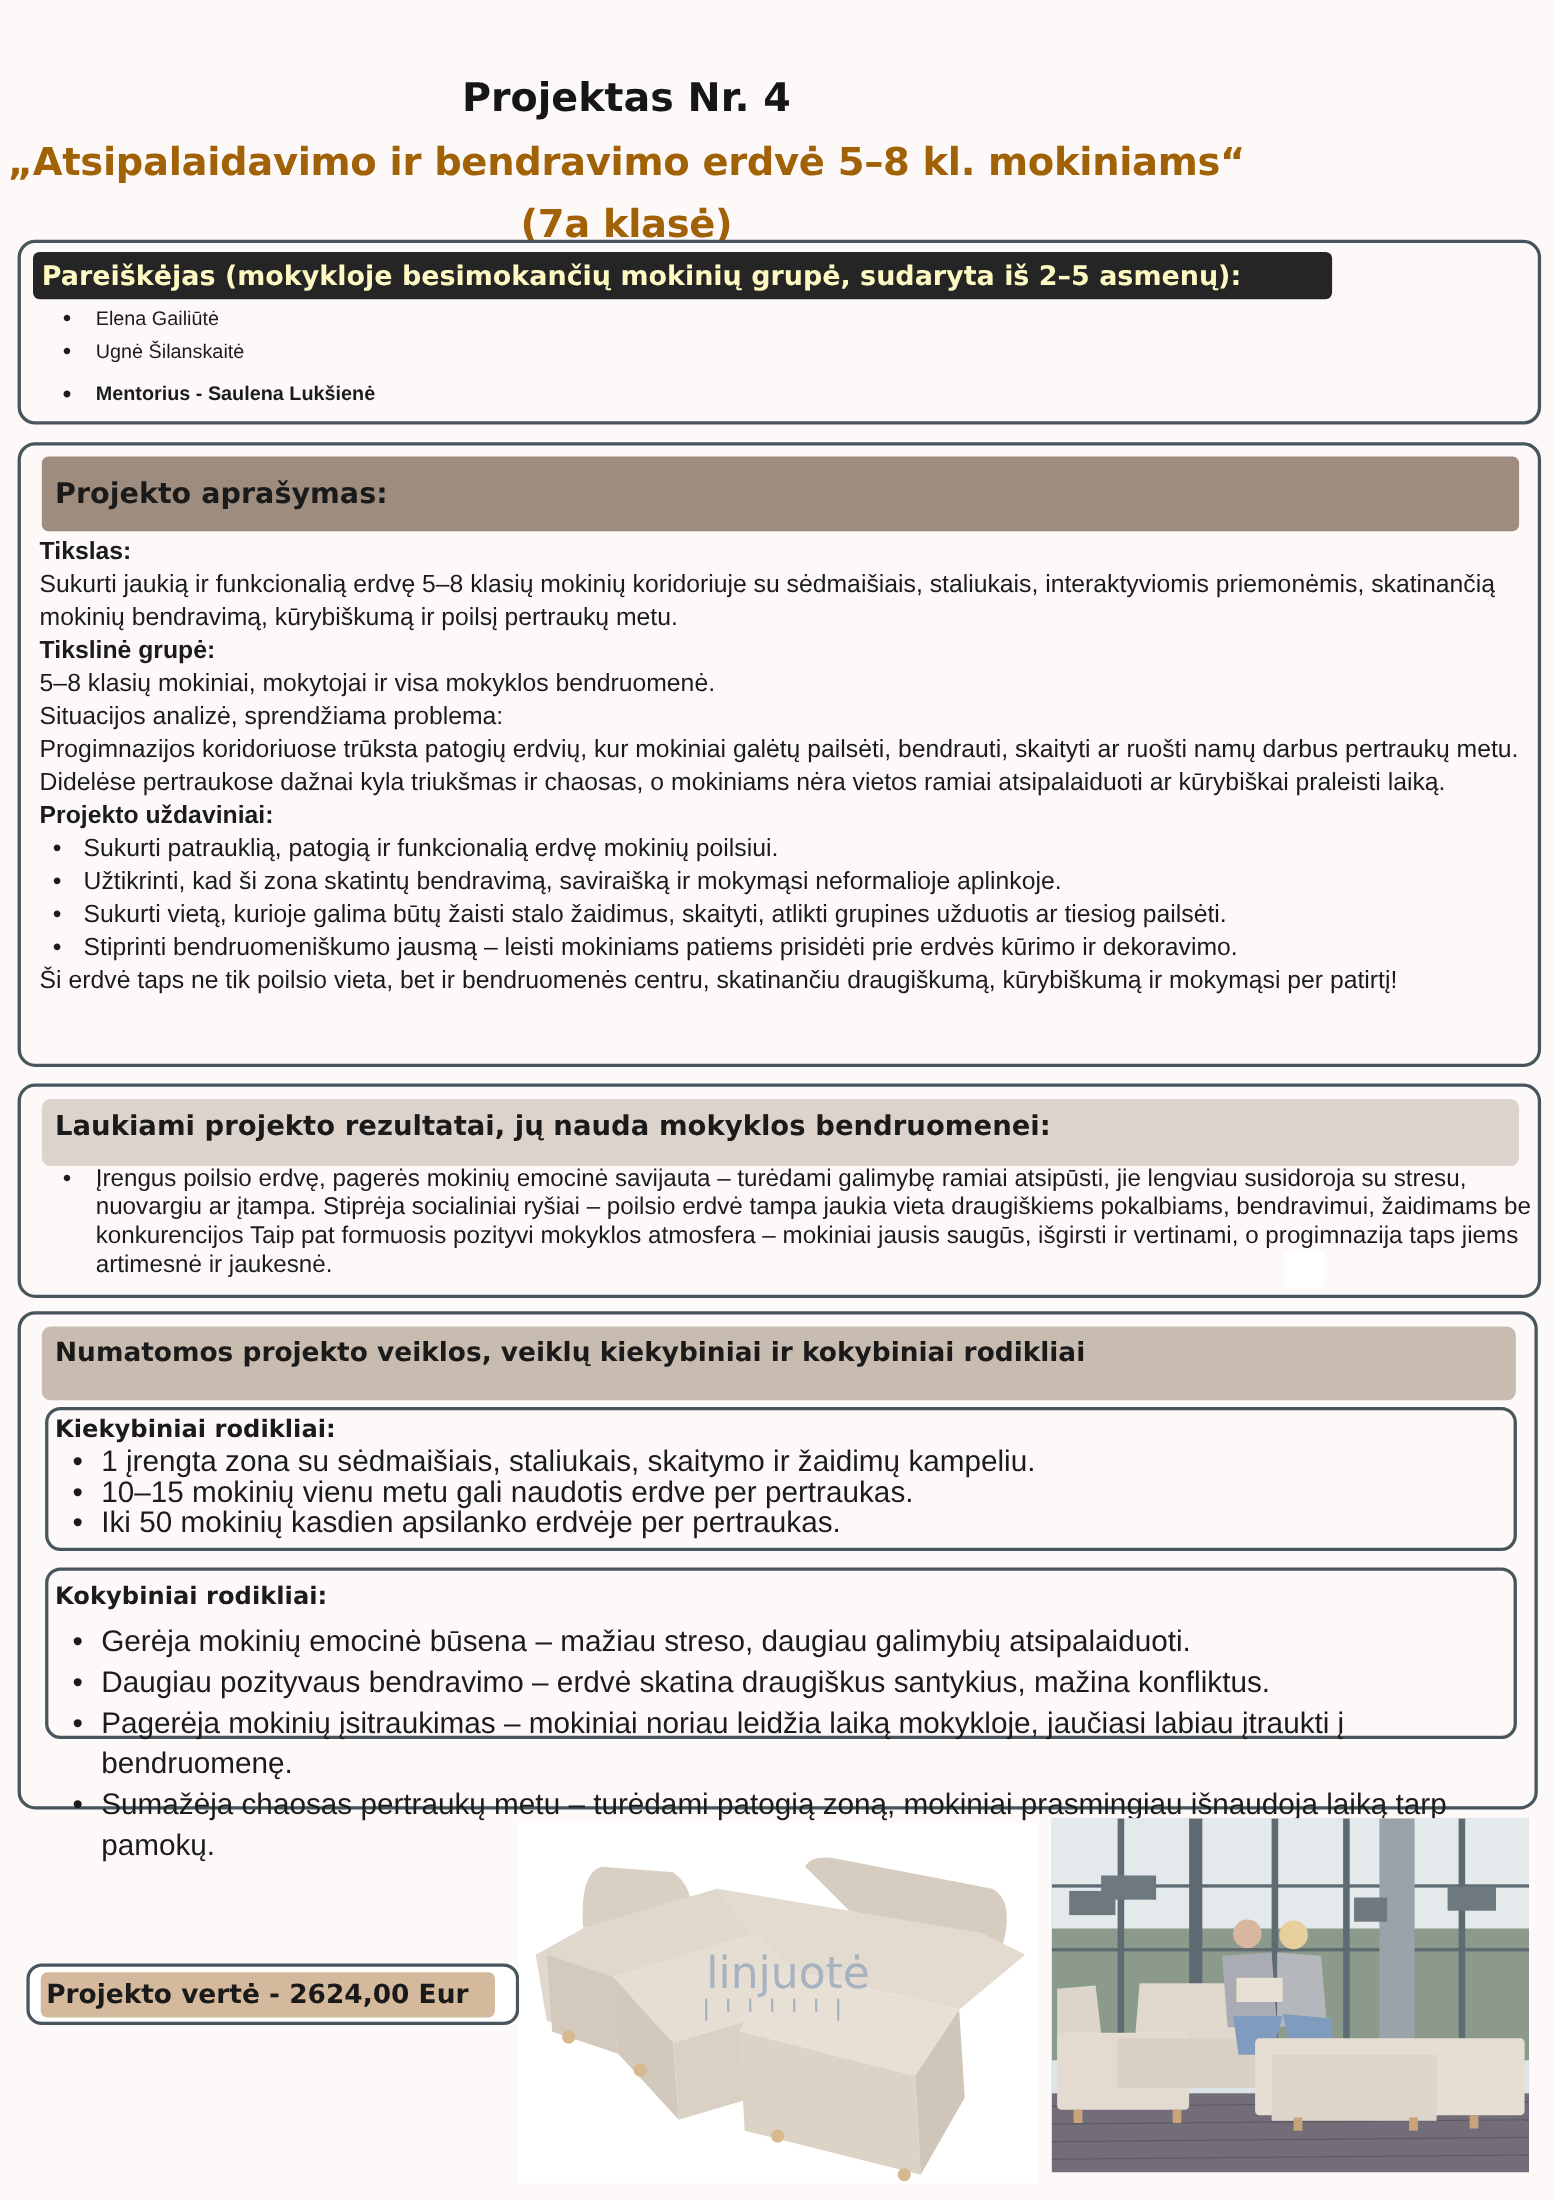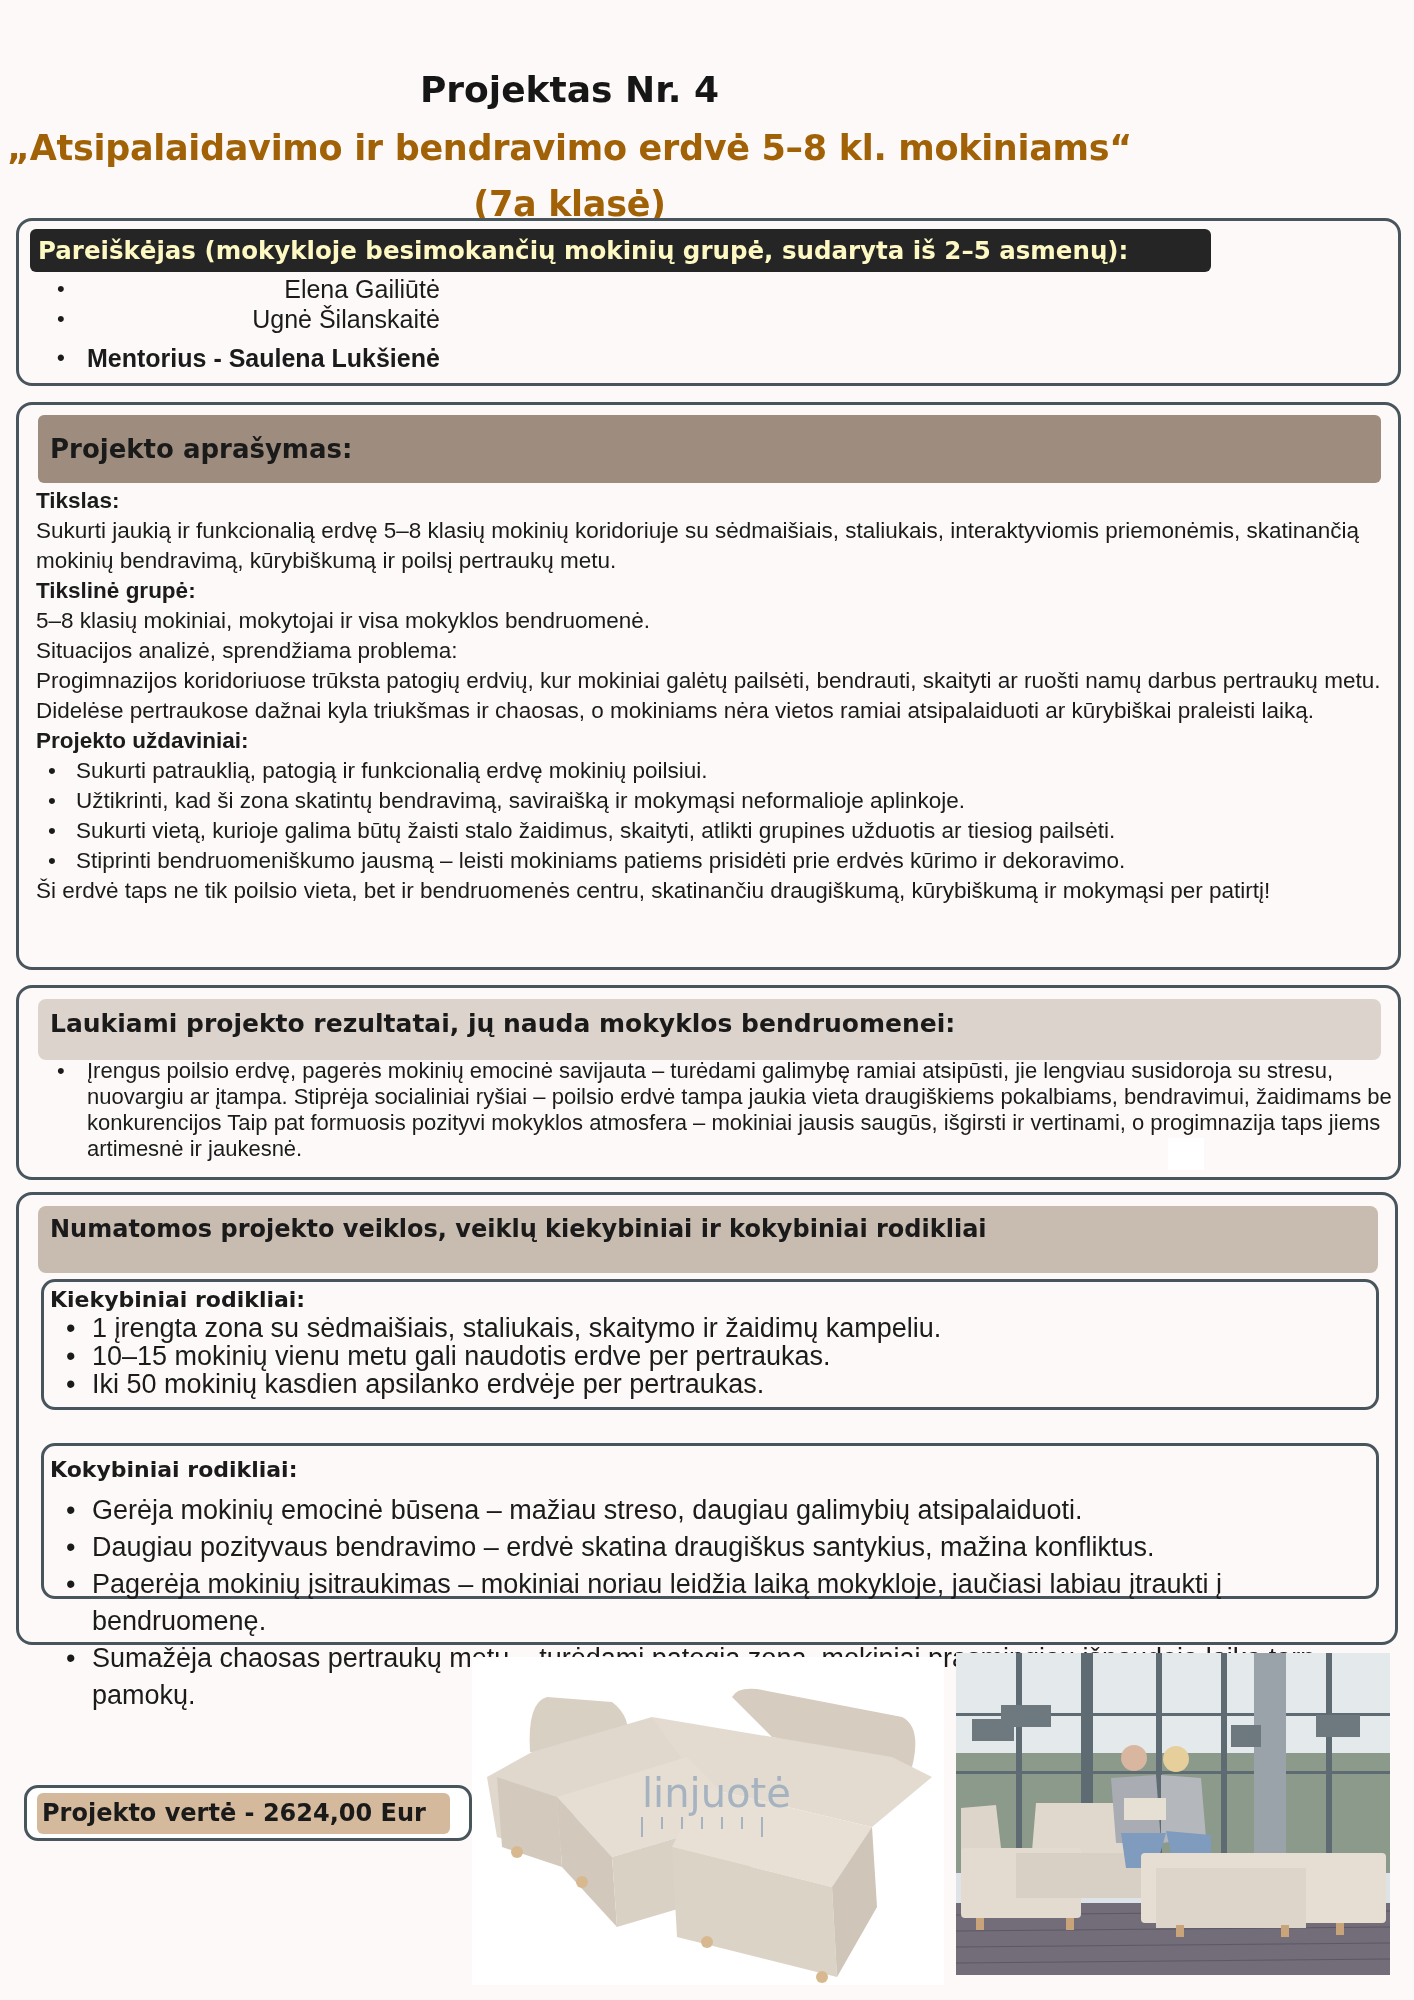--- a/index.html
+++ b/index.html
@@ -9,21 +9,21 @@
   .title-block { position: absolute; top: 60px; left: 0; width: 1139px; text-align: center; }
   .title-line1 { font-family: "DejaVu Sans", sans-serif; font-weight: bold; font-size: 36px; line-height: 60px; color: #161616; }
   .title-line2 { font-family: "DejaVu Sans", sans-serif; font-weight: bold; font-size: 35px; line-height: 56px; color: #a16207; letter-spacing: -0.3px; }
 
   .panel { position: absolute; border: 3px solid #48555c; border-radius: 16px; background: #fdf9f8; }
 
   
   #applicant { top: 218px; left: 16px; width: 1385px; height: 168px; }
   .hdr-dark { position: absolute; top: 8px; left: 11px; width: 1181px; height: 43px; background: #252525; border-radius: 6px; color: #fef9c3; font-family: "DejaVu Sans", sans-serif; font-weight: bold; font-size: 24.5px; line-height: 43px; padding-left: 8px; }
   .app-list { position: absolute; top: 53px; left: 38px; list-style: none; }
-  .app-list li { font-size: 25px; line-height: 30px; position: relative; padding-left: 30px; text-align: right; }
+  .app-list li { font-size: 18px; line-height: 30px; position: relative; padding-left: 30px; }
   .app-list li::before { content: "\2022"; position: absolute; left: 0; top: 0; font-size: 22px; }
   .app-list li.mentor { font-weight: bold; margin-top: 9px; }
 
   
   #description { top: 402px; left: 16px; width: 1385px; height: 568px; }
   .hdr-taupe { position: absolute; top: 10px; left: 19px; width: 1343px; height: 68px; background: #9e8d7e; border-radius: 6px; font-family: "DejaVu Sans", sans-serif; font-weight: bold; font-size: 26px; line-height: 68px; padding-left: 12px; color: #1a1a1a; }
   .desc-body { position: absolute; top: 81px; left: 17px; width: 1350px; font-size: 22.5px; line-height: 30px; color: #1b1b1b; }
   .desc-body .lbl { font-weight: bold; }
   .desc-body ul { list-style: none; }
   .desc-body ul li { position: relative; padding-left: 40px; }
@@ -34,21 +34,21 @@
   .hdr-light { position: absolute; top: 11px; left: 19px; width: 1343px; height: 61px; background: #dcd4cc; border-radius: 8px; font-family: "DejaVu Sans", sans-serif; font-weight: bold; font-size: 25px; line-height: 49px; padding-left: 12px; color: #1a1a1a; }
   .res-text { position: absolute; top: 70px; left: 38px; width: 1340px; font-size: 22px; line-height: 26px; padding-left: 30px; }
   .res-text::before { content: "\2022"; position: absolute; left: 0; top: 0; }
   .white-patch { position: absolute; top: 1138px; left: 1168px; width: 36px; height: 32px; background: #ffffff; }
 
   
   #activities { top: 1192px; left: 16px; width: 1382px; height: 453px; }
   .hdr-taupe2 { position: absolute; top: 11px; left: 19px; width: 1340px; height: 67px; background: #c8bbb0; border-radius: 8px; font-family: "DejaVu Sans", sans-serif; font-weight: bold; font-size: 24px; line-height: 46px; padding-left: 12px; color: #1a1a1a; }
   .subpanel { position: absolute; border: 3px solid #48555c; border-radius: 14px; background: #fdf9f8; }
   #quant { top: 84px; left: 22px; width: 1338px; height: 131px; }
-  #qual { top: 248px; left: 22px; width: 1338px; height: 156px; }
+  #qual { top: 230px; left: 22px; width: 1338px; height: 156px; }
   .sub-title { position: absolute; left: 6px; font-weight: bold; font-size: 22px; line-height: 28px; font-family: "DejaVu Sans", sans-serif; }
   #quant .sub-title { top: 4px; }
   #qual .sub-title { top: 10px; }
   .sub-list { position: absolute; left: 16px; list-style: none; font-size: 27px; }
   #quant .sub-list { top: 32px; }
   #quant .sub-list li { line-height: 28px; }
   #qual .sub-list { top: 46px; }
   #qual .sub-list li { line-height: 37px; }
   .sub-list li { position: relative; padding-left: 32px; }
   .sub-list li::before { content: "\2022"; position: absolute; left: 6px; top: 0; }

